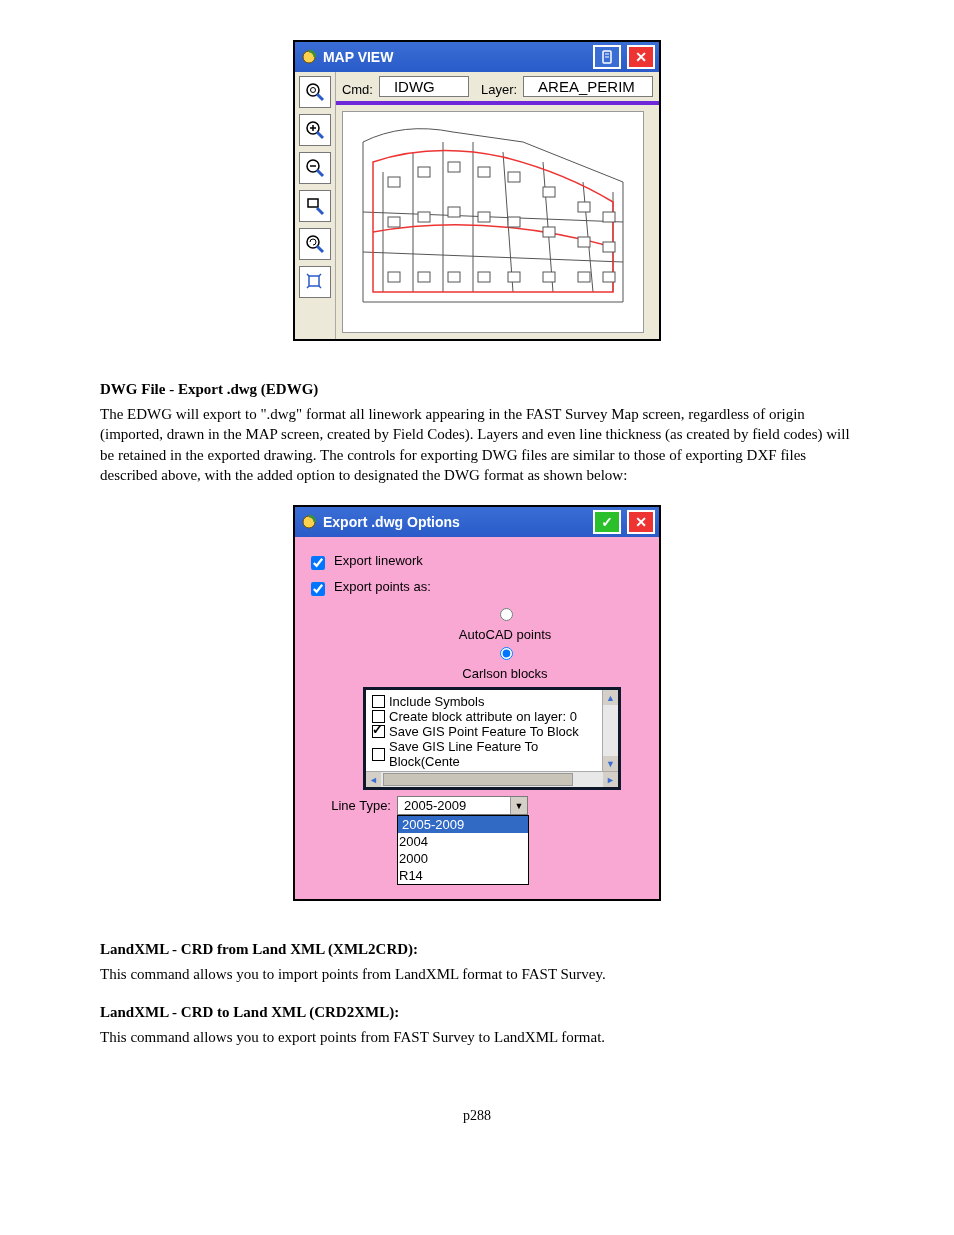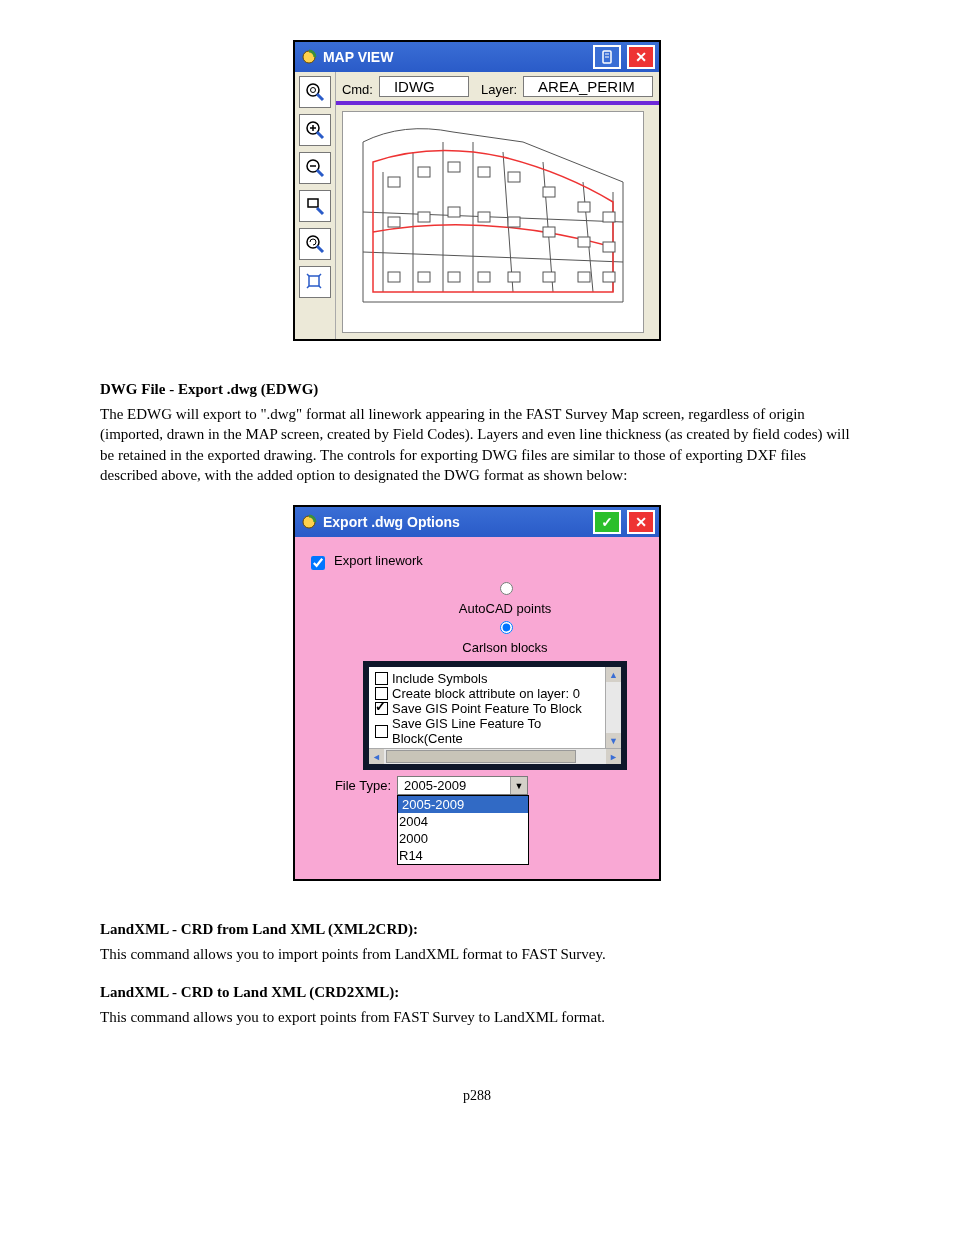--- a/index.html
+++ b/index.html
@@ -97,21 +97,21 @@
     font-size: 13px;
     padding: 10px 12px 14px 12px;
     width: 340px;
   }
   .chkrow { display:flex; gap:6px; margin: 6px 0; }
   .chkrow input { width:14px; height:14px; }
   .radiorow { display:flex; align-items:center; gap:6px; margin: 2px 0 2px 56px; flex-direction: column; }
   .listbox {
     margin: 6px 0 6px 56px;
     width: 252px;
-    border: 6px solid #0f172a;
+    border: 3px solid #0f172a;
     background: #fff;
     position: relative;
   }
   .listbox .inner { padding: 4px 6px; }
   .listbox .item { display:flex; align-items:center; gap:4px; font-size:13px; }
   .box { width:11px; height:11px; border:1.5px solid #000; display:inline-block; position:relative; flex-shrink:0; }
   .box.checked::after {
     content:"✓"; position:absolute; top:-4px; left:-1px; font-size:13px; font-weight:bold;
   }
   .scrollv {
@@ -277,20 +277,24 @@
     </span>
     <span class="title">Export .dwg Options</span>
     <span class="tb-btn ok">✓</span>
     <span class="tb-btn close">✕</span>
   </div>
   <div class="dialog-body">
     <div class="chkrow">
       <input type="checkbox" checked="" style="">
       <span>Export linework</span>
     </div>
+    <div class="chkrow">
+      <input type="checkbox" checked="" style="">
+      <span>Export points as:</span>
+    </div>
     <div class="radiorow">
       <input type="radio" name="pts" style="">
       <span>AutoCAD points</span>
     </div>
     <div class="radiorow">
       <input type="radio" name="pts" checked="" style="">
       <span>Carlson blocks</span>
     </div>
     <div class="listbox">
       <div class="inner" style="padding-right:18px; padding-bottom:18px;">
@@ -315,21 +319,21 @@
         <div class="scrbtn">▲</div>
         <div class="scrbtn">▼</div>
       </div>
       <div class="scrollh">
         <div class="scrbtn">◄</div>
         <div style="flex:1; margin:0 30px 0 2px; height:11px; background:#c8c4b8; border:1px solid #999;"></div>
         <div class="scrbtn">►</div>
       </div>
     </div>
     <div class="ft-row">
-      <label>File Type:</label>
+      <label>Line Type:</label>
       <div style="display:flex; border:1px solid #7a7a7a; background:#fff;">
         <span style="padding:1px 6px; width:100px;">2005-2009</span>
         <span style="width:16px; background:#d4d0c8; border-left:1px solid #999; display:flex; align-items:center; justify-content:center; font-size:9px;">▼</span>
       </div>
     </div>
     <div class="dropdown-open">
       <div class="sel">2005-2009</div>
       <div class="opt">2004</div>
       <div class="opt">2000</div>
       <div class="opt">R14</div>

